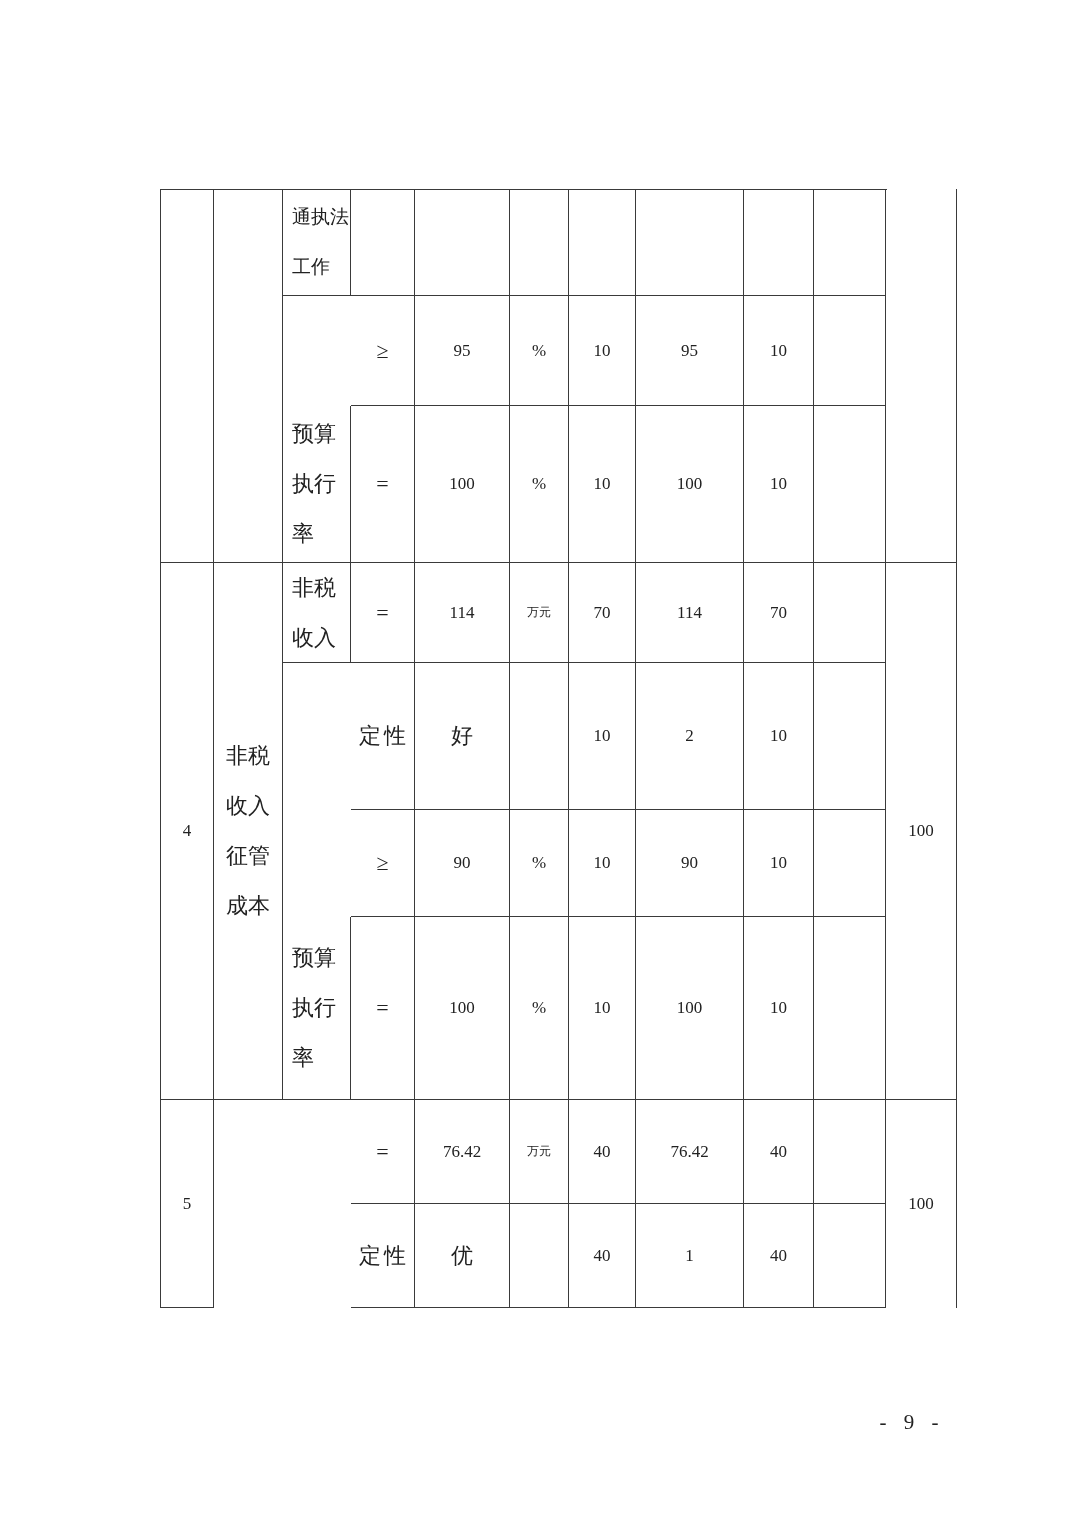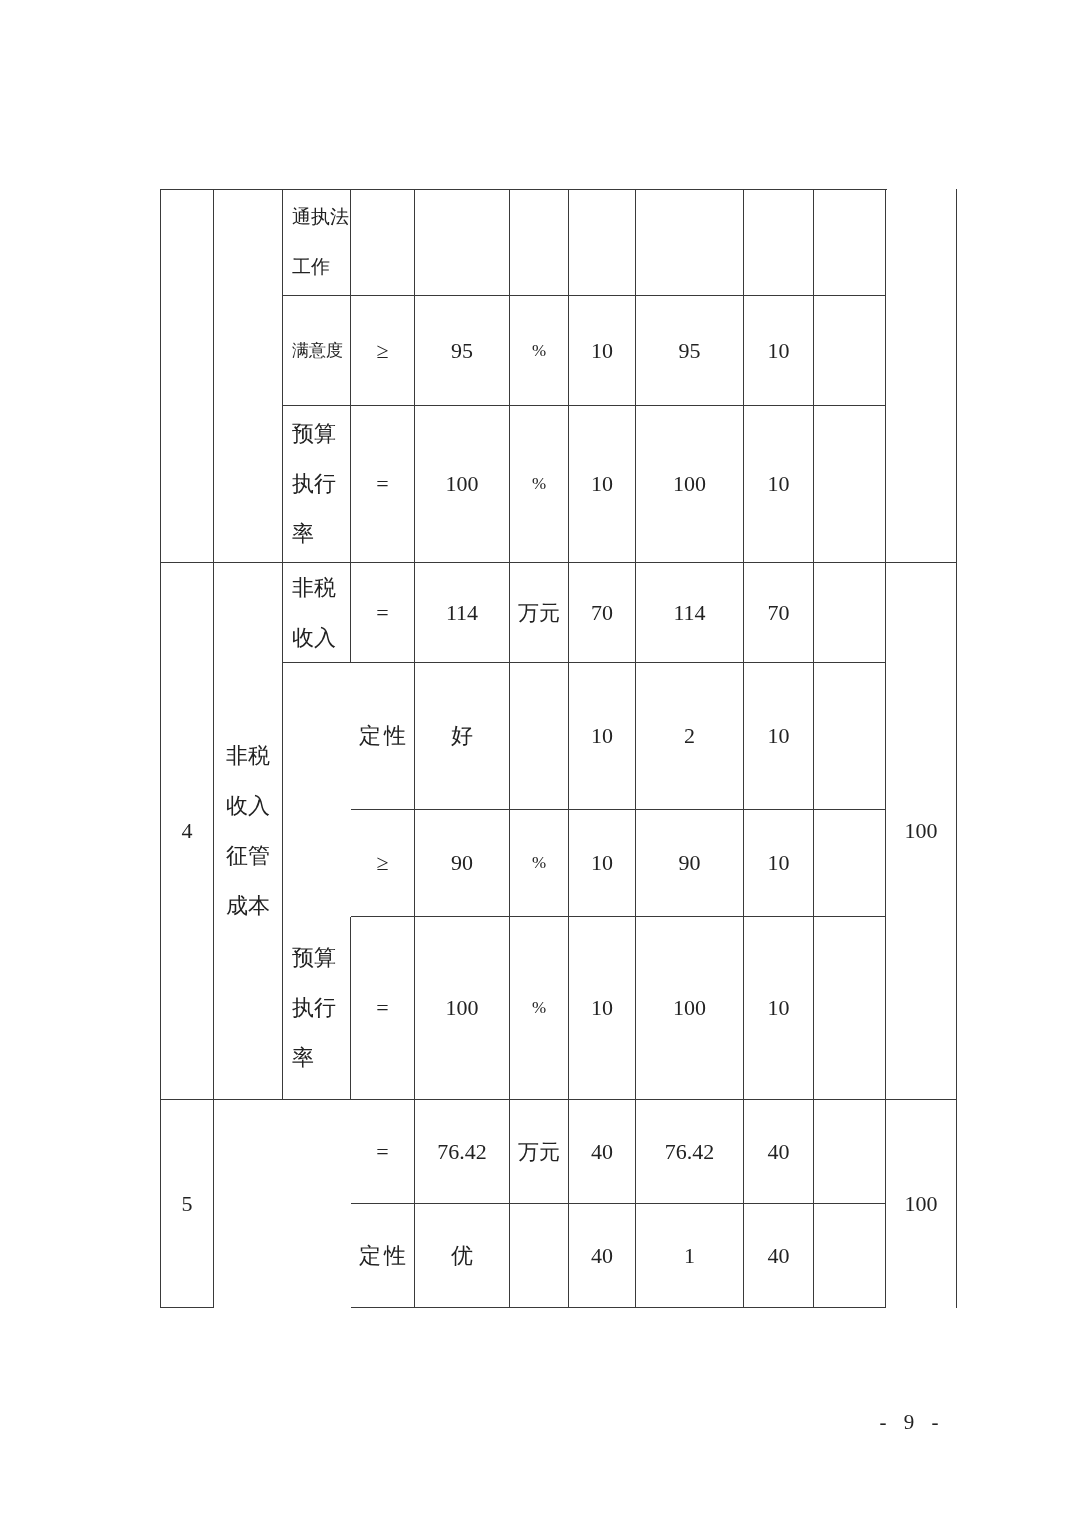--- a/index.html
+++ b/index.html
@@ -36,24 +36,24 @@
     overflow: hidden;
   }
   .no-bb { border-bottom: none; }
   .ind { justify-content: flex-start; padding-left: 9px; }
   .lines { display: flex; flex-direction: column; align-items: flex-start; }
   .lines.ctr { align-items: center; }
   .line { height: 50px; display: flex; align-items: center; white-space: pre; }
   .fs-s { font-size: 17px; }
   .fs-m { font-size: 19px; }
   .fs-l { font-size: 22px; }
-  .num { font-size: 22px; text-align: right; }
+  .num { font-size: 17px; text-align: right; }
   .sym { font-size: 22px; }
   .sym-cn { font-size: 22px; letter-spacing: 3px; padding-left: 3px; }
-  .unit { font-size: 21px; }
+  .unit { font-size: 12px; }
   .unit-sm { font-size: 17px; }
   .pageno {
     position: absolute;
     left: 868px; top: 1410px;
     width: 88px;
     text-align: center;
     font-size: 21px;
     letter-spacing: 6px;
     white-space: pre;
   }
@@ -89,25 +89,20 @@
     </div>
   </div>
   <div class="cell sym" style="grid-area:1/4/2/5"></div>
   <div class="cell num" style="grid-area:1/5/2/6"></div>
   <div class="cell unit" style="grid-area:1/6/2/7"></div>
   <div class="cell num" style="grid-area:1/7/2/8"></div>
   <div class="cell num" style="grid-area:1/8/2/9"></div>
   <div class="cell num" style="grid-area:1/9/2/10"></div>
   <div class="cell" style="grid-area:1/10/2/11"></div>
 
-  <div class="cell ind fs-s" style="grid-area:2/3/3/4">
-    <div class="lines">
-      <div class="line">满意度</div>
-    </div>
-  </div>
   <div class="cell sym" style="grid-area:2/4/3/5">≥</div>
   <div class="cell num" style="grid-area:2/5/3/6">95</div>
   <div class="cell unit-sm" style="grid-area:2/6/3/7">%</div>
   <div class="cell num" style="grid-area:2/7/3/8">10</div>
   <div class="cell num" style="grid-area:2/8/3/9">95</div>
   <div class="cell num" style="grid-area:2/9/3/10">10</div>
   <div class="cell" style="grid-area:2/10/3/11"></div>
 
   <div class="cell ind fs-l" style="grid-area:3/3/4/4">
     <div class="lines">

